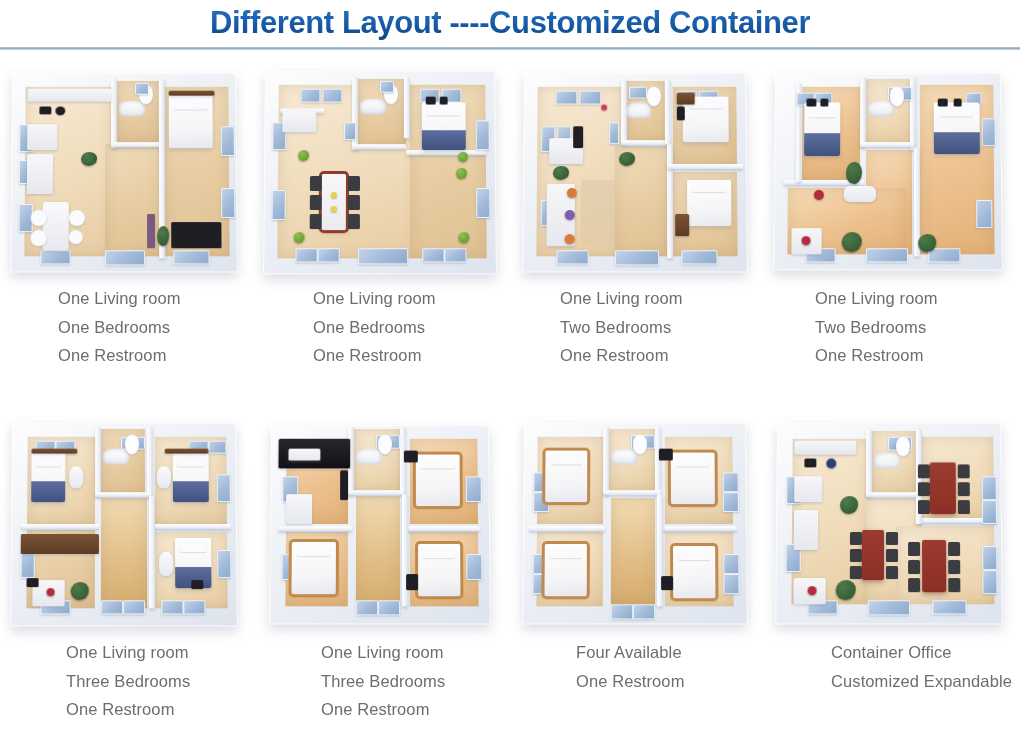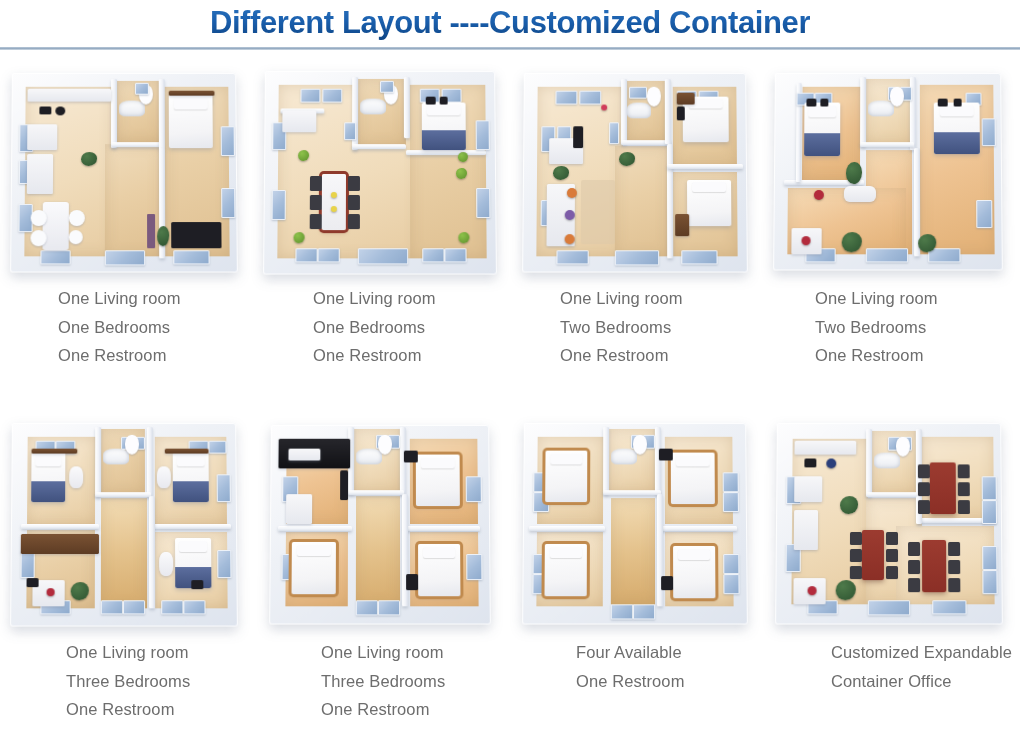--- a/index.html
+++ b/index.html
@@ -640,18 +640,18 @@
         <div class="counter" style="left:24px;top:164px;width:32px;height:26px;"></div>
         <div class="dot" style="left:38px;top:172px;width:9px;height:9px;"></div>
         <div class="plant" style="left:70px;top:82px;width:18px;height:18px;"></div>
         <div class="plant" style="left:66px;top:166px;width:20px;height:20px;"></div>
 
         <div class="tub" style="left:104px;top:38px;width:26px;height:16px;"></div>
         <div class="wc" style="left:126px;top:22px;width:14px;height:20px;"></div>
       </div>
     </div>
     <div class="caption">
+      <div>Container Office</div>
       <div>Customized Expandable</div>
-      <div>Container Office</div>
     </div>
   </div>
 
 </div>
 
 </body></html>

